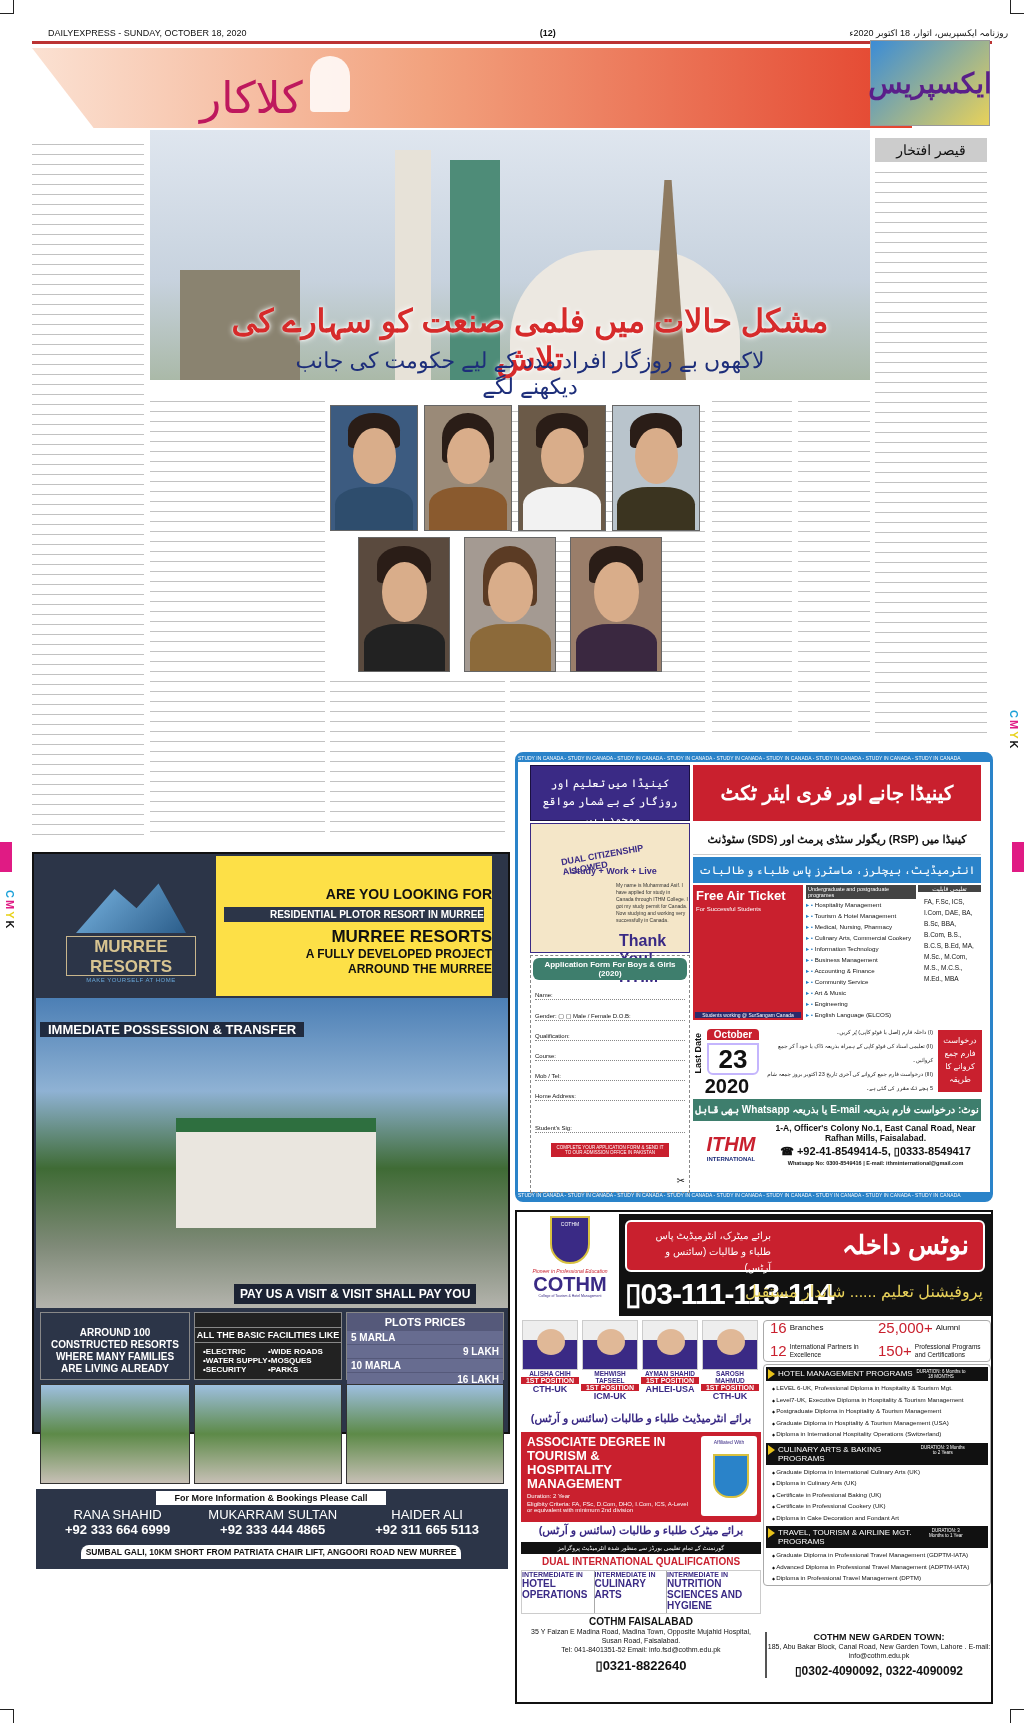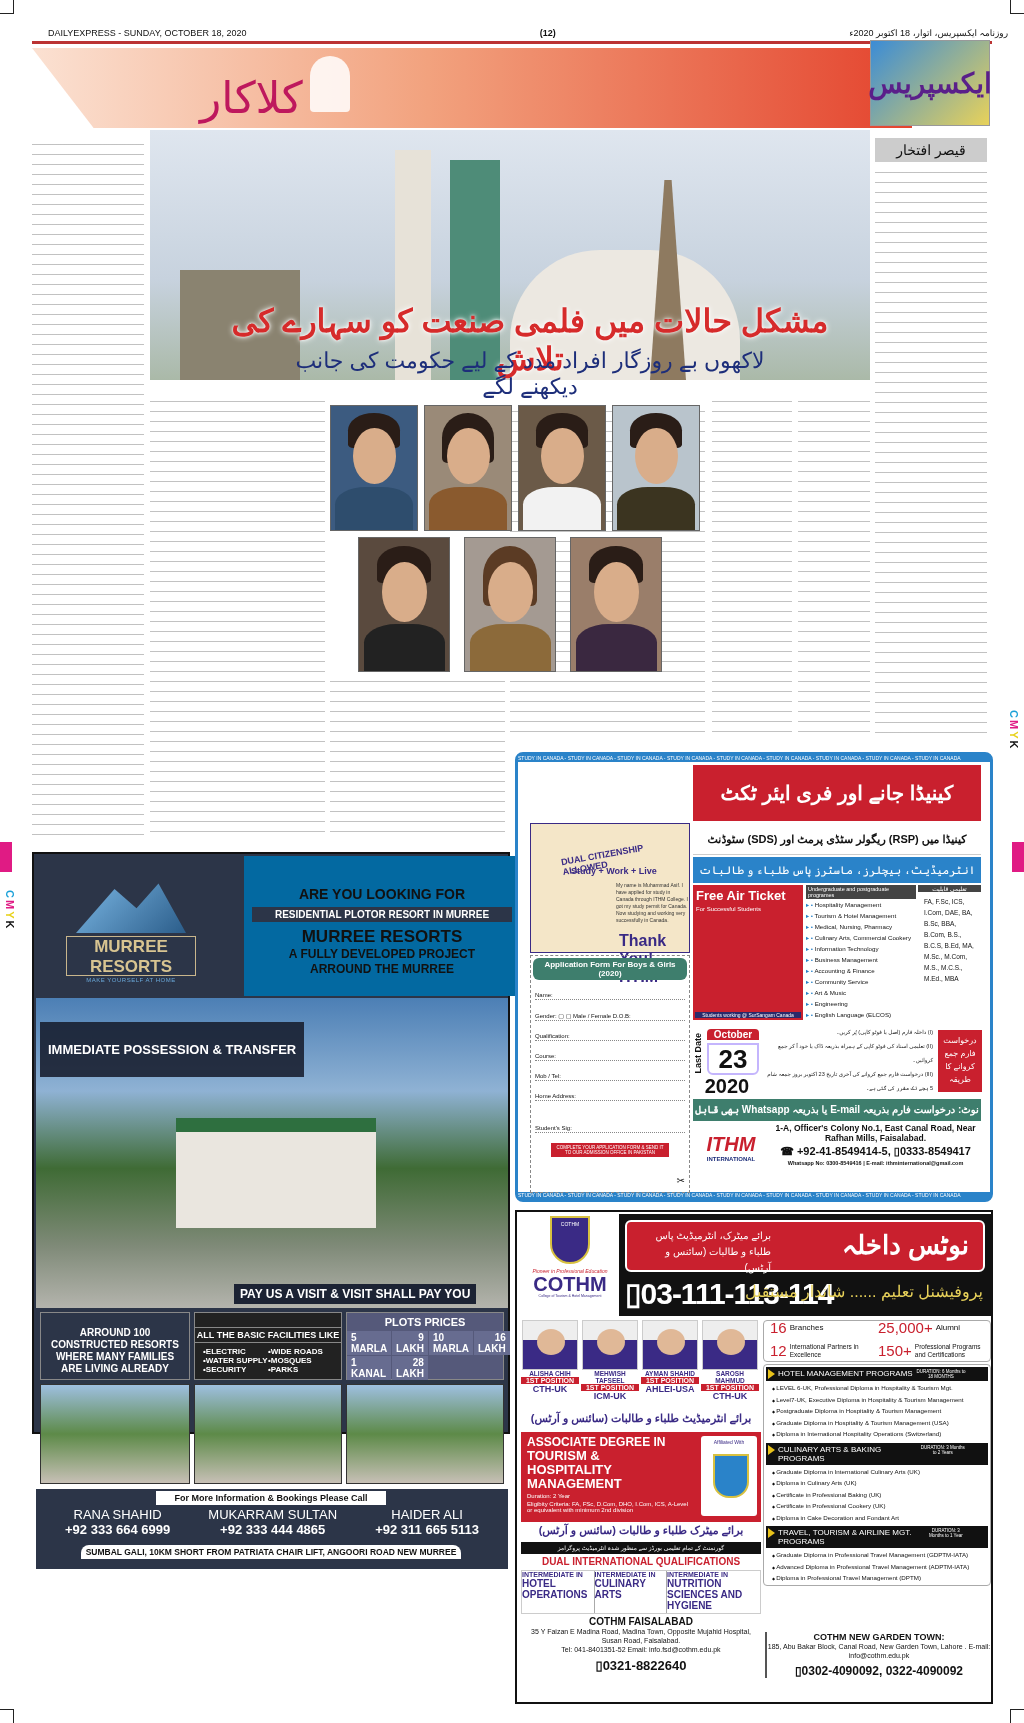--- a/index.html
+++ b/index.html
@@ -21,28 +21,28 @@
 .ph{position:absolute;border:1px solid #666;background:#c8a98e;overflow:hidden}
 .ph .face{position:absolute;left:25%;top:18%;width:50%;height:45%;border-radius:50%;background:#d9ad8a}
 .ph .hair{position:absolute;left:20%;top:6%;width:60%;height:28%;border-radius:50% 50% 10% 10%;background:#2a1d17}
 .ph .body{position:absolute;left:5%;bottom:0;width:90%;height:35%;border-radius:40% 40% 0 0}
 
 .mr{left:32px;top:852px;width:478px;height:582px;background:#2c3548;border:2px solid #111}
 .mr-logo{left:2px;top:2px;width:195px;height:140px;background:#2c3548}
 .mr-logo-box{left:30px;top:80px;width:130px;height:40px;border:1px solid #c9b68c;color:#d8c491;font-weight:bold;font-size:17px;text-align:center}
 .mr-logo-box small{display:block;font-size:6px;color:#6aa7d8;font-weight:normal;letter-spacing:.5px}
 .mr-mtn{left:40px;top:22px;width:110px;height:55px;background:linear-gradient(135deg,#7db9e6,#2b5d8a);clip-path:polygon(0 100%,35% 20%,55% 55%,75% 10%,100% 100%)}
-.mr-right{left:210px;top:2px;width:276px;height:140px;background:#0369a1;text-align:center}
+.mr-right{left:182px;top:2px;width:276px;height:140px;background:#fde047;text-align:right}
 .mr-r1{margin-top:30px;font-size:14px;font-weight:bold}
 .mr-r2{margin:5px 8px;background:#2c3548;color:#fff;font-size:10px;font-weight:bold;padding:2px 0}
 .mr-r3{font-size:17px;font-weight:bold;margin-top:2px}
 .mr-r4{font-size:12px;font-weight:bold;line-height:15px}
 .mr-photo{left:2px;top:144px;width:472px;height:310px;background:linear-gradient(180deg,#4c7fb5 0%,#8fb2d4 30%,#3f6b35 55%,#7f8a78 80%,#b4b4ad 100%)}
 .mr-house{position:absolute;left:140px;top:120px;width:200px;height:110px;background:#eae6df;border-top:14px solid #2e6f3f}
-.mr-imm{left:6px;top:168px;background:rgba(20,25,40,.85);color:#fff;font-size:13px;font-weight:bold;padding:20px 8px}
+.mr-imm{left:6px;top:168px;background:rgba(20,25,40,.85);color:#fff;font-size:13px;font-weight:bold;padding:0 8px}
 .mr-pay{left:200px;top:430px;background:#1c2334;color:#fff;font-size:12px;font-weight:bold;padding:3px 6px}
 .mr-boxes{left:4px;top:458px;width:468px;height:70px}
 .mrb{position:absolute;top:0;height:68px;border:1px solid #888;color:#fff;font-size:9px;font-weight:bold;text-align:center}
 .mr-photos{left:4px;top:530px;width:468px;height:105px}
 .mrp{position:absolute;top:0;height:100px;background:linear-gradient(180deg,#9ebfe0 0%,#5d8a48 50%,#c7c0b6 100%);border:1px solid #333}
 .mr-foot{left:2px;top:635px;width:472px;height:80px;background:#2c3548}
 .mr-call{left:120px;top:2px;width:230px;background:#fff;font-size:9px;font-weight:bold;text-align:center;padding:2px 0}
 .mr-contacts{left:10px;top:18px;width:452px;display:flex;justify-content:space-around;color:#fff;text-align:center}
 .mr-contacts .n{font-size:13px}
 .mr-contacts .p{font-size:13px;font-weight:bold}
@@ -246,21 +246,21 @@
         <span>•ELECTRIC</span>
         <span>•WIDE ROADS</span>
         <span>•WATER SUPPLY</span>
         <span>•MOSQUES</span>
         <span>•SECURITY</span>
         <span>•PARKS</span>
       </div>
     </div>
     <div class="mrb" style="left:308px;width:158px;background:#55597a">
       <div style="font-size:11px;margin:3px 6px">PLOTS PRICES</div>
-      <div style="display:grid;grid-template-columns:1fr 1fr 1fr 1fr;font-size:10px;text-align:left;gap:1px">
+      <div style="display:grid;grid-template-columns:1fr;font-size:10px;text-align:left;gap:1px">
         <span style="background:#676c90;padding:1px 4px">5 MARLA</span>
         <span style="background:#676c90;padding:1px 4px;text-align:right">9 LAKH</span>
         <span style="background:#676c90;padding:1px 4px">10 MARLA</span>
         <span style="background:#676c90;padding:1px 4px;text-align:right">16 LAKH</span>
         <span style="background:#676c90;padding:1px 4px">1 KANAL</span>
         <span style="background:#676c90;padding:1px 4px;text-align:right">28 LAKH</span>
       </div>
     </div>
   </div>
   <div class="abs mr-photos">
@@ -284,20 +284,24 @@
           <div class="p">+92 311 665 5113</div>
         </div>
     </div>
     <div class="abs mr-addr">SUMBAL GALI, 10KM SHORT FROM PATRIATA CHAIR LIFT, ANGOORI ROAD NEW MURREE</div>
   </div>
 </div>
 
 <div class="abs ithm">
   <div class="ithm-strip" style="left:0;top:0;width:472px;height:7px">STUDY IN CANADA - STUDY IN CANADA - STUDY IN CANADA - STUDY IN CANADA - STUDY IN CANADA - STUDY IN CANADA - STUDY IN CANADA - STUDY IN CANADA - STUDY IN CANADA</div>
   <div class="ithm-strip" style="left:0;bottom:0;width:472px;height:7px">STUDY IN CANADA - STUDY IN CANADA - STUDY IN CANADA - STUDY IN CANADA - STUDY IN CANADA - STUDY IN CANADA - STUDY IN CANADA - STUDY IN CANADA - STUDY IN CANADA</div>
+  <div class="abs ithm-purple">
+    <div>کینیڈا میں تعلیم اور روزگار کے بے شمار مواقع موجود ہیں۔</div>
+    <div>(کینیڈا میں زیر تعلیم پاکستانی سٹوڈنٹس کا پیغام)</div>
+  </div>
   <div class="abs ithm-red">کینیڈا جانے اور فری ایئر ٹکٹ حاصل کرنے کا سنہری موقع!</div>
   <div class="abs ithm-white">کینیڈا میں (RSP) ریگولر سٹڈی پرمٹ اور (SDS) سٹوڈنٹ ڈائریکٹ سٹریم کے تحت داخلے اور سکالرشپ</div>
   <div class="abs ithm-blue">انٹرمیڈیٹ، بیچلرز، ماسٹرز پاس طلباء و طالبات سے داخلوں کیلئے درخواستیں مطلوب ہیں۔</div>
   <div class="abs ithm-dual">
     <div class="t1">DUAL CITIZENSHIP ALLOWED</div>
     <div class="t2">Study + Work + Live</div>
     <div class="quote">My name is Muhammad Asif. I have applied for study in Canada through ITHM College. I got my study permit for Canada. Now studying and working very successfully in Canada.</div>
     <div class="thank">Thank You! ITHM</div>
   </div>
   <div class="abs ithm-form">

